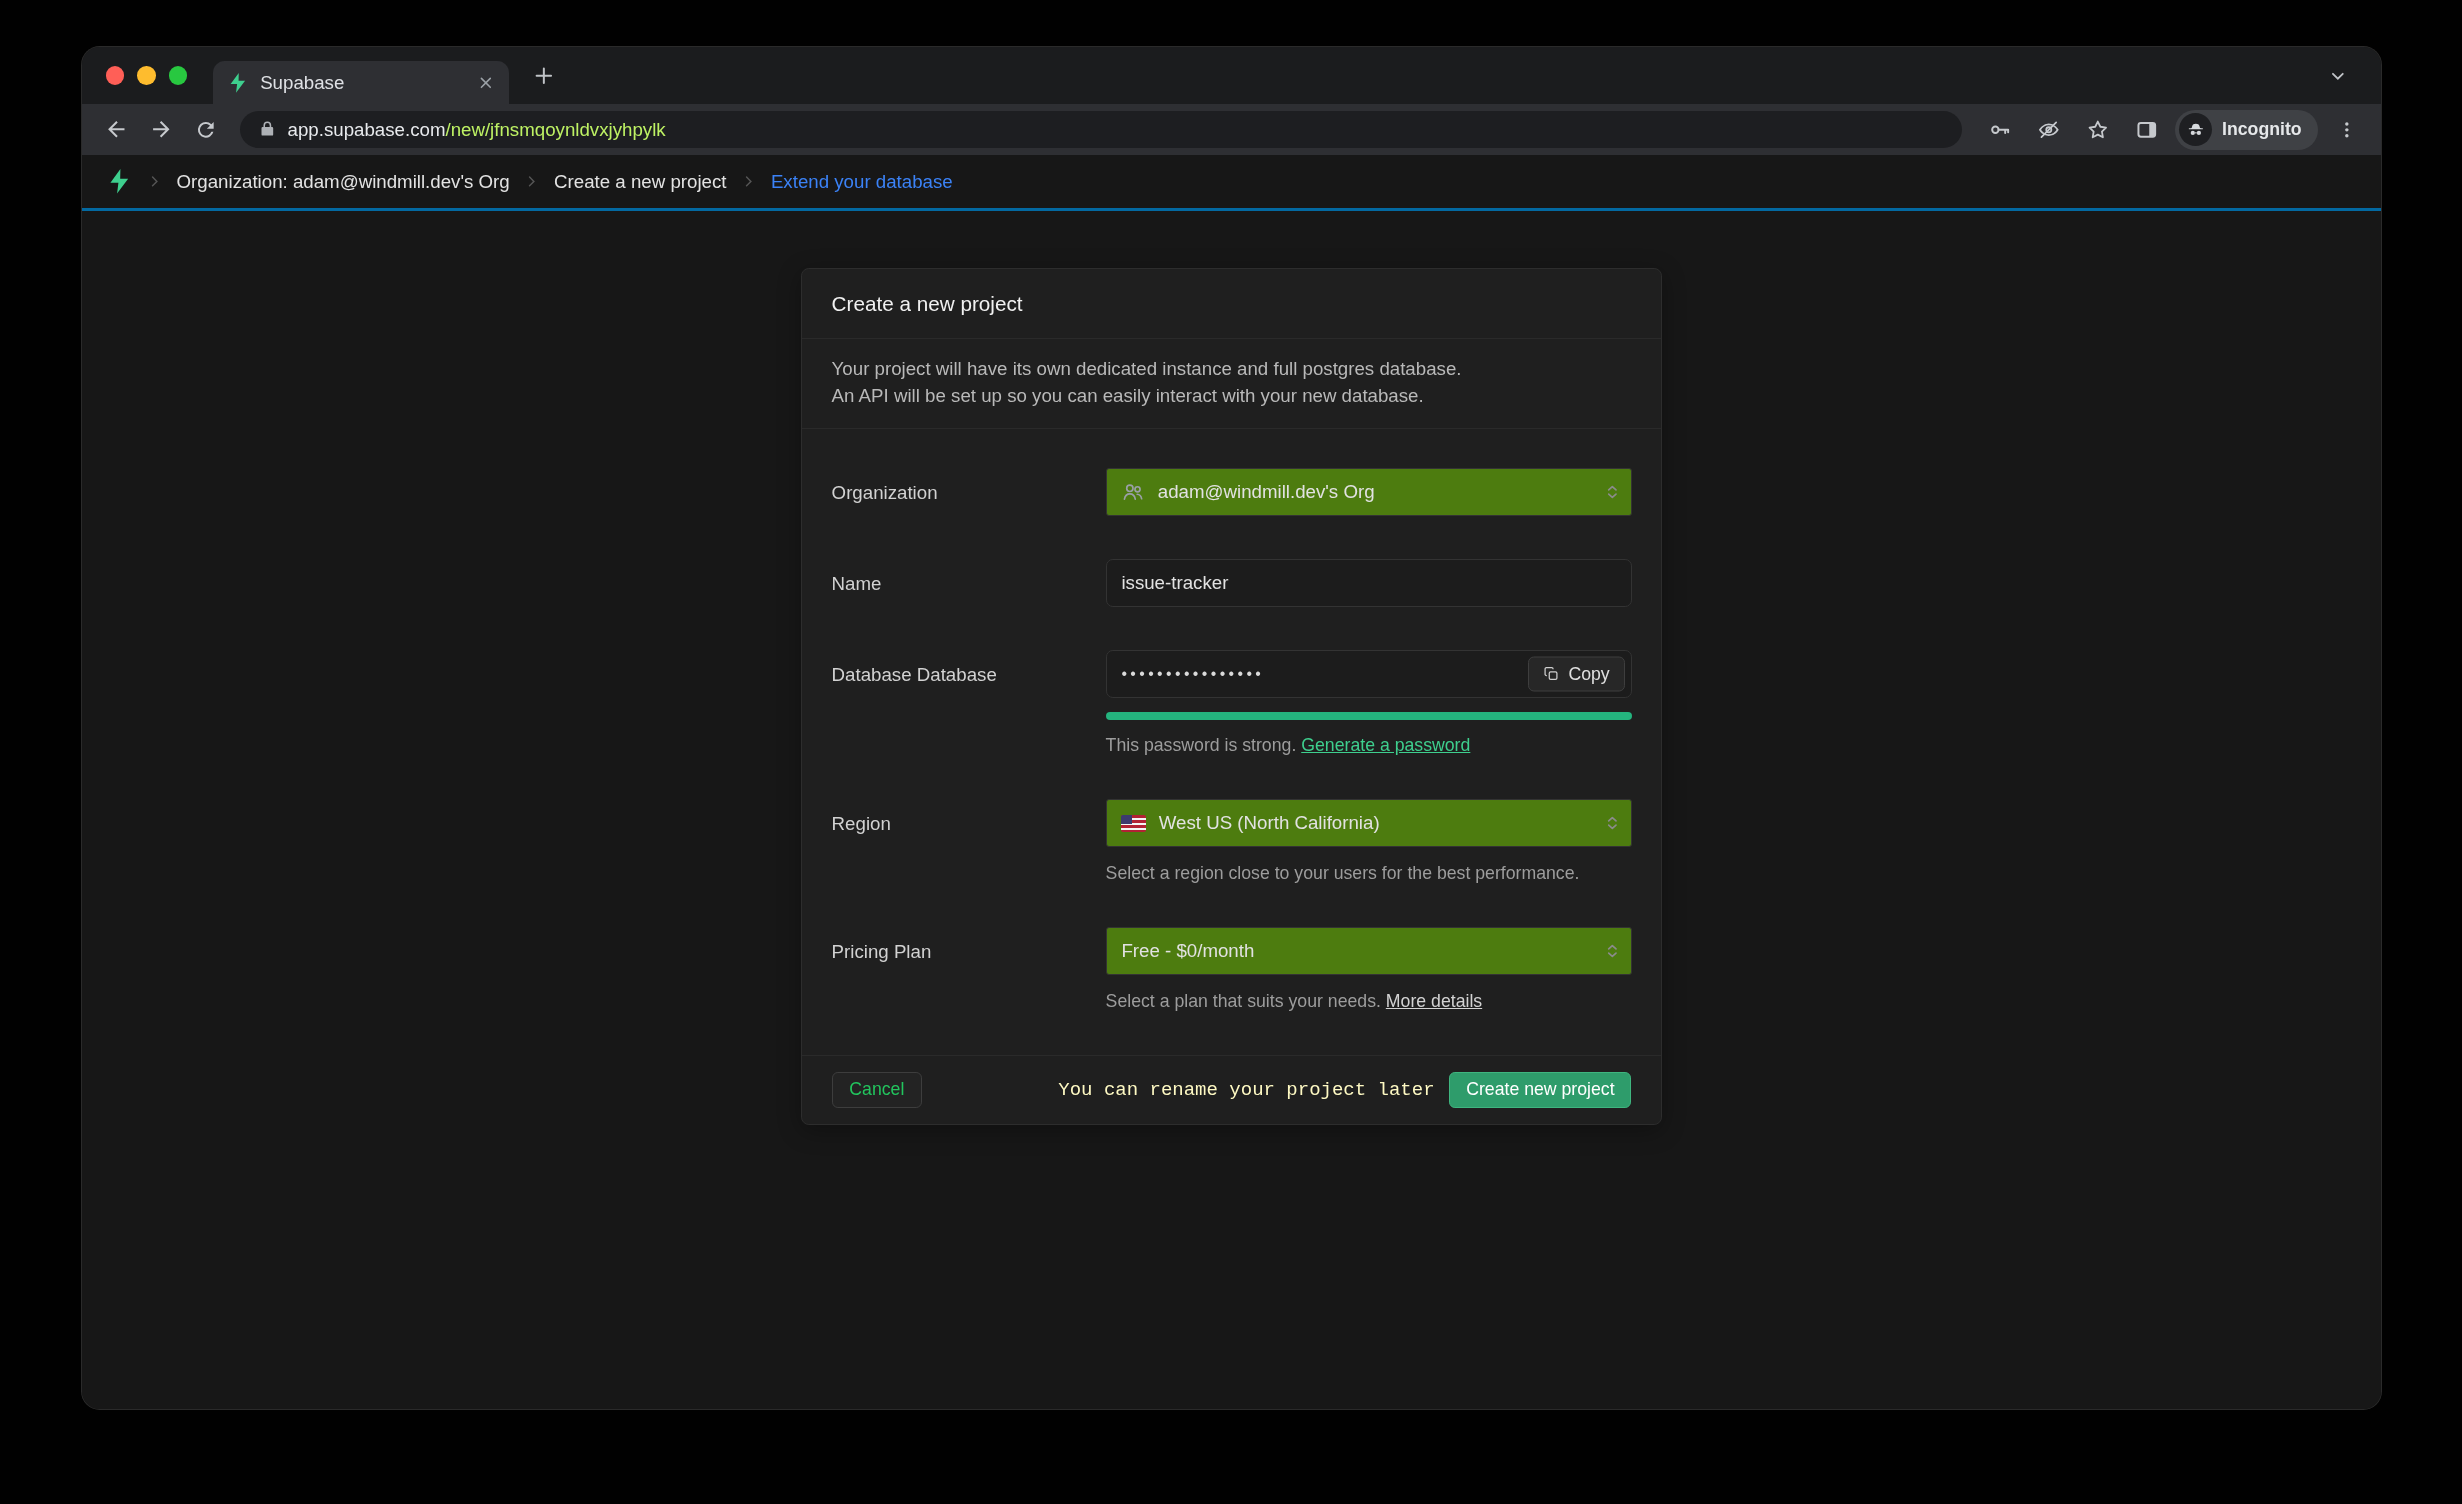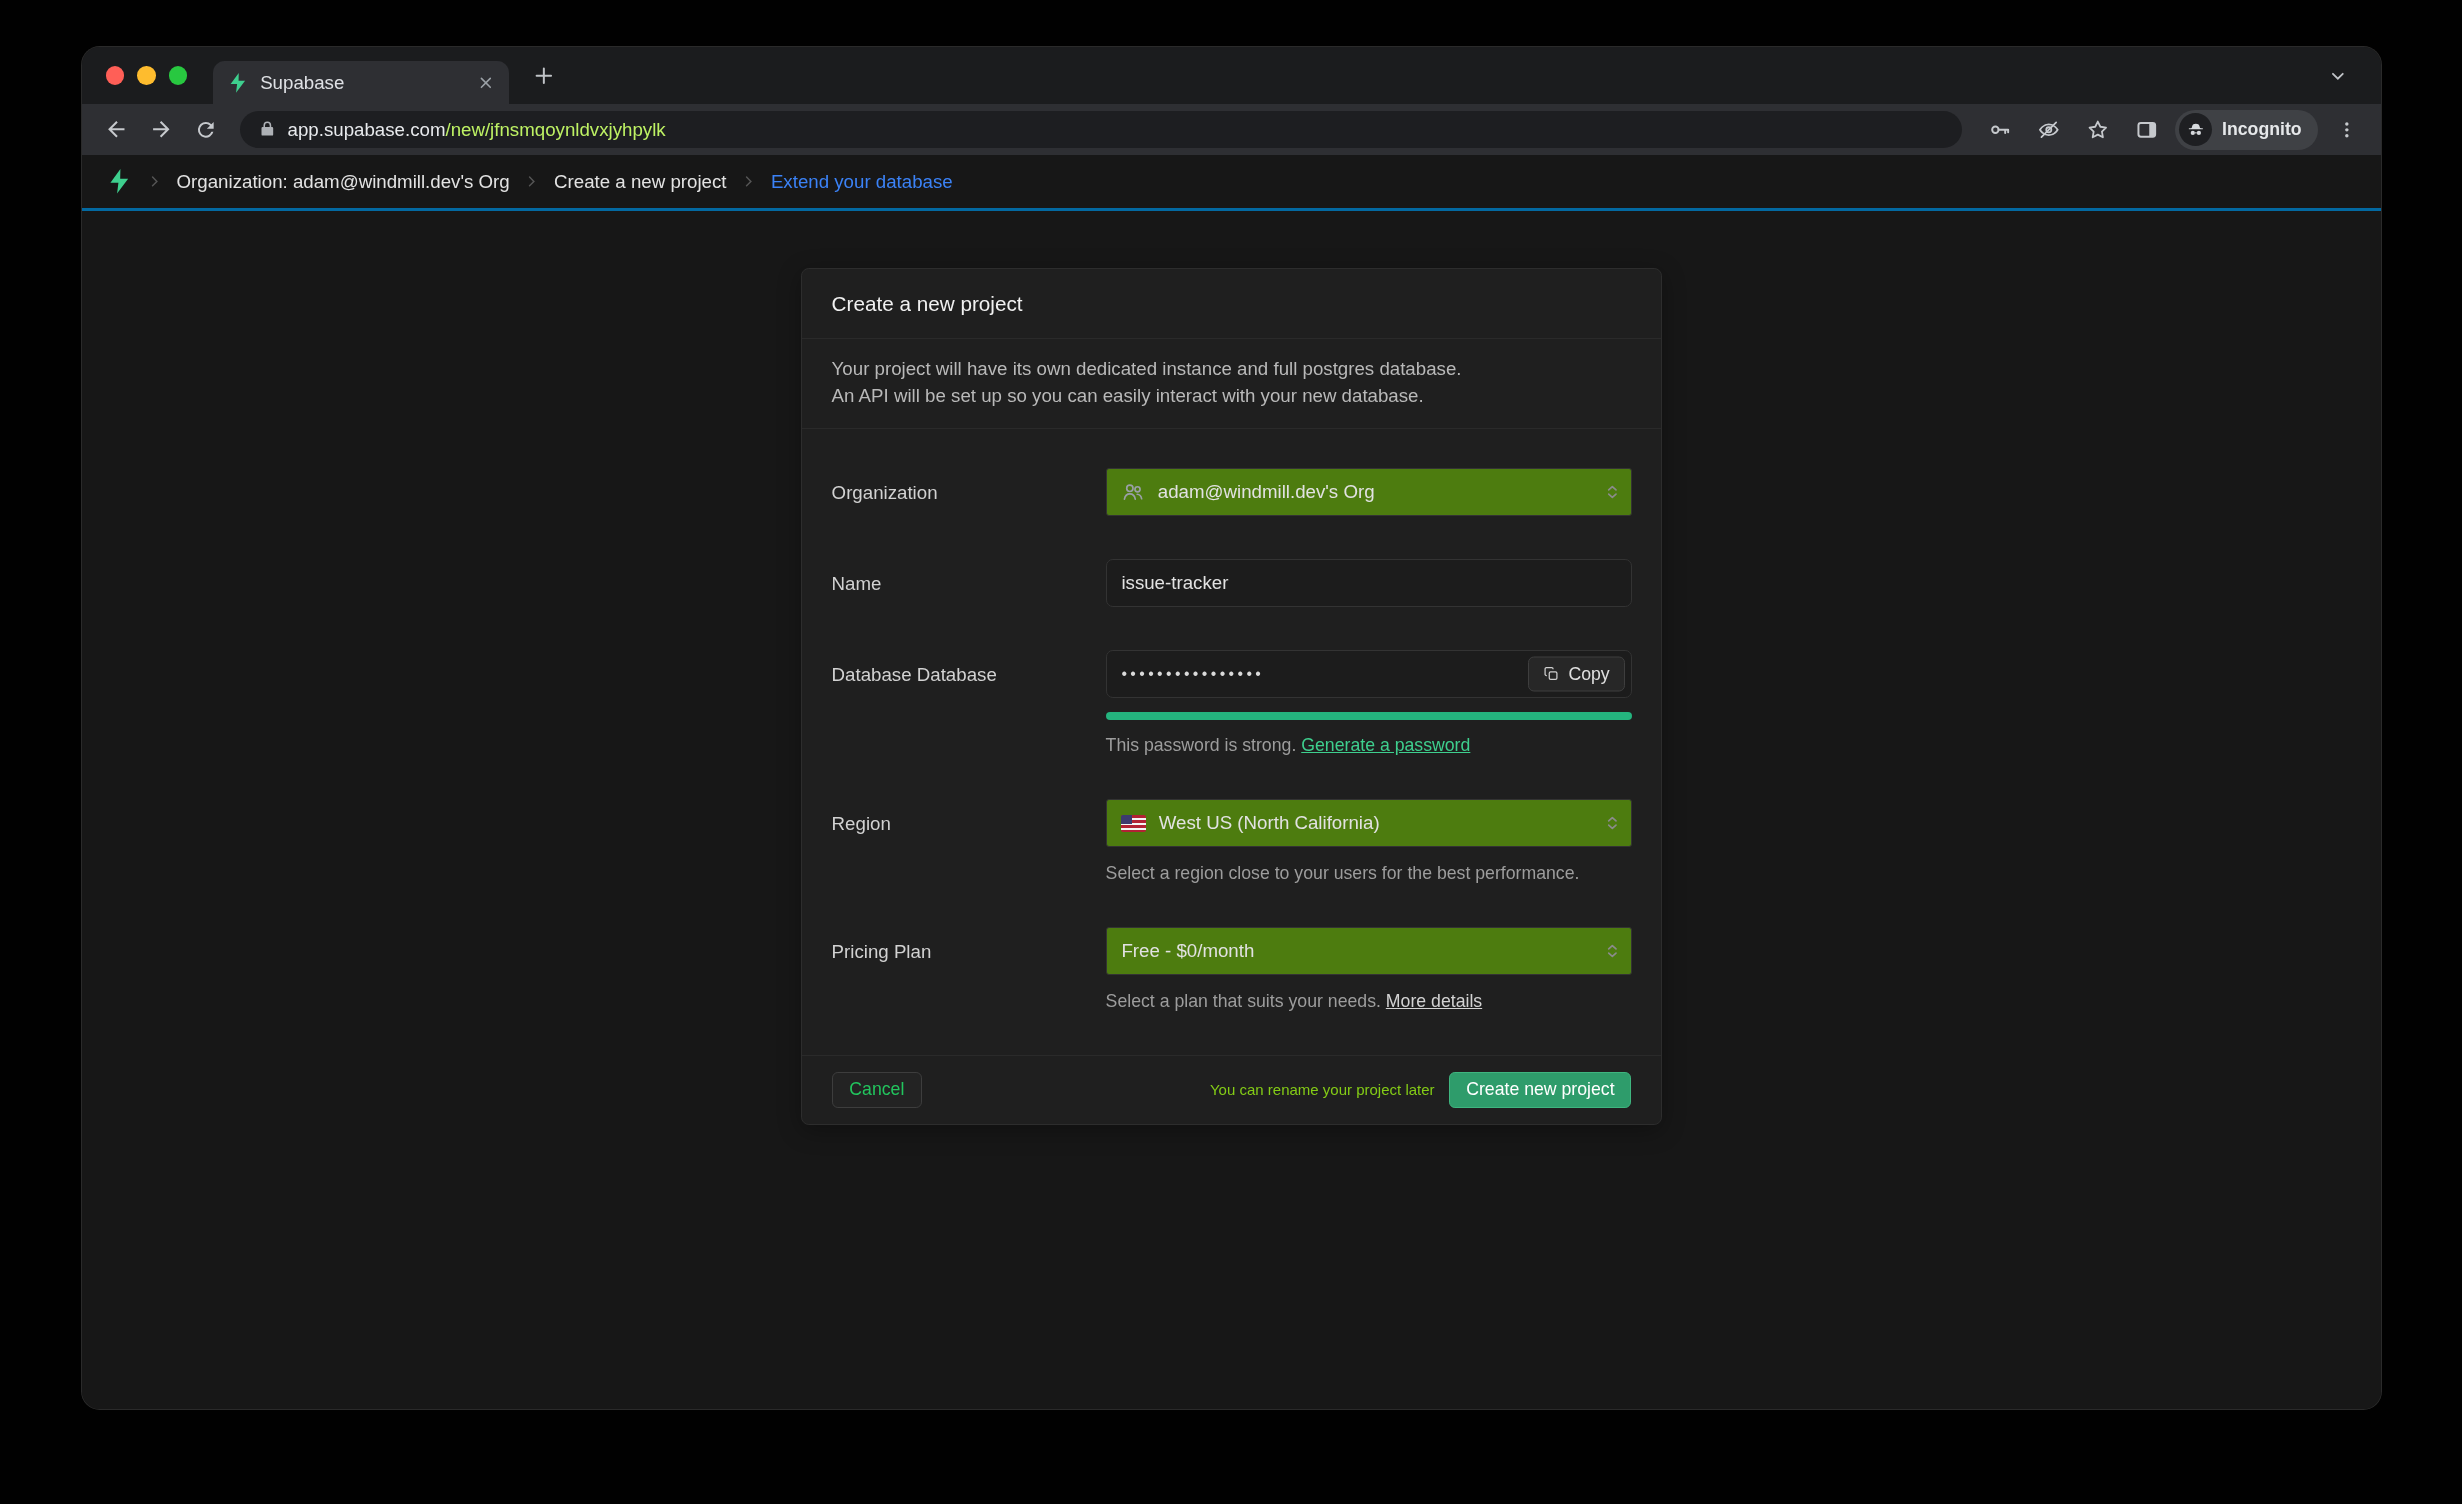--- a/index.html
+++ b/index.html
@@ -72,21 +72,21 @@
   .green-link{color:#3ecf8e;text-decoration:underline;cursor:pointer;}
   .light-link{color:#d3d3d3;text-decoration:underline;cursor:pointer;}
   .flag{width:24.6px;height:16.7px;position:relative;border-radius:2px;overflow:hidden;flex:0 0 auto;
        background:repeating-linear-gradient(180deg,#b22234 0 2.6px,#f5f5f5 2.6px 5.1px);}
   .flag::after{content:"";position:absolute;left:0;top:0;width:10.8px;height:8.9px;background:#3c3b6e;}
   .card-footer{border-top:1px solid #2a2a2a;padding:15.8px 29.6px;display:flex;align-items:center;}
   .btn{height:36px;border-radius:5.9px;font-size:17.7px;cursor:pointer;font-family:inherit;display:flex;
        align-items:center;}
   .btn-cancel{padding:0 16.7px;background:#232323;border:1px solid #3d3d3d;color:#22c55e;}
   .footer-right{margin-left:auto;display:flex;align-items:center;gap:14.8px;}
-  .footer-note{font-size:15px;color:#84cc16;}
+  .footer-note{font-size:19px;color:#fef9c3;font-family:Liberation Mono, monospace;}
   .btn-primary{padding:0 15.8px;background:#2e9c6b;border:1px solid #3fb57f;color:#fff;}
 </style>
 </head>
 <body>
 
 <div class="screen">
   <div class="browser-window">
 
     <div class="tab-strip">
       <div class="traffic-lights">

